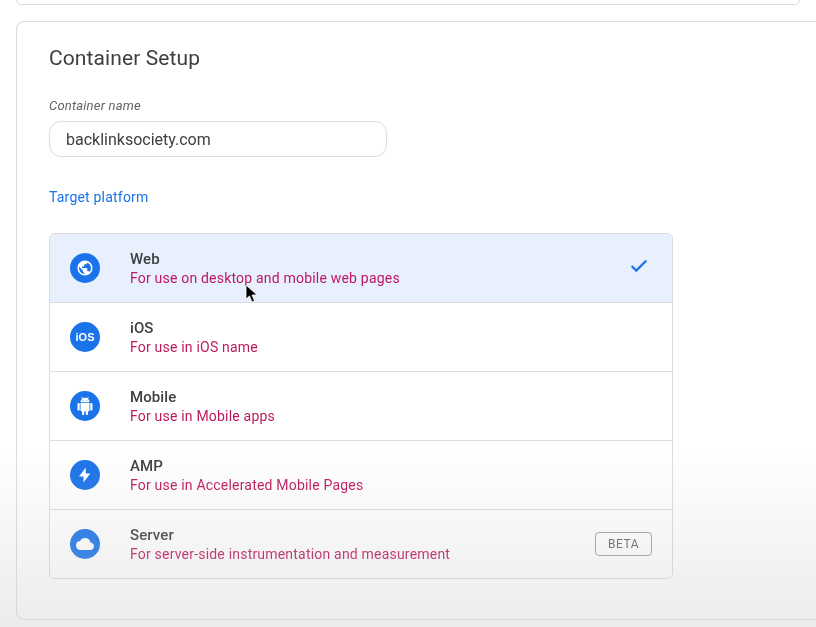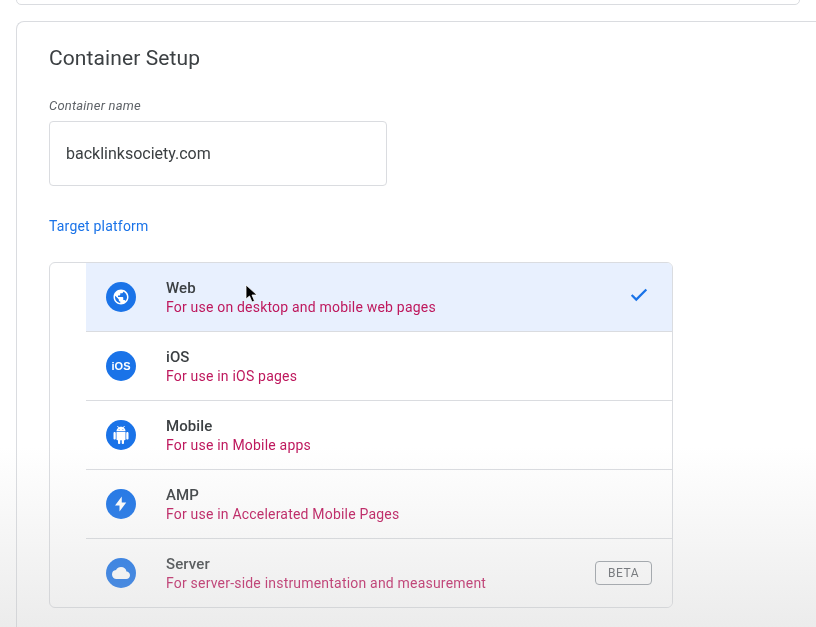--- a/index.html
+++ b/index.html
@@ -37,42 +37,41 @@
     }
     .field-label {
       font-size: 13px;
       color: #5f6368;
       margin-bottom: 8px;
       letter-spacing: 0.2px;
       font-style: italic;
     }
     .text-input {
       width: 338px;
-      height: 65px;
-      border: 1px solid #dadce0;
-      border-radius: 4px;
+      height: 36px;
+      border: 1px solid #dadce0;
+      border-radius: 12px;
       font-size: 16px;
       padding: 0 16px;
       color: #3c4043;
       outline: none;
       font-family: inherit;
     }
     .section-label {
       font-size: 14px;
       color: #1a73e8;
       margin-top: 32px;
       margin-bottom: 28px;
       letter-spacing: 0.2px;
     }
     .platform-list {
       border: 1px solid #dadce0;
       border-radius: 6px;
       overflow: hidden;
       width: 624px;
-      padding-left: 36px;
     }
     .platform-item {
       display: flex;
       align-items: center;
       padding: 16px 20px;
       border-bottom: 1px solid #dadce0;
       cursor: pointer;
       position: relative;
       background: #fff;
     }
@@ -167,21 +166,21 @@
     </div>
 
     <div class="platform-item">
       <div class="icon-wrap">
         <svg width="30" height="30" viewBox="0 0 30 30">
             <text x="15" y="19" text-anchor="middle" font-size="11" font-weight="700" fill="#fff" font-family="Arial">iOS</text>
           </svg>
       </div>
       <div class="platform-text">
         <div class="platform-title">iOS</div>
-        <div class="platform-desc">For use in iOS pages</div>
+        <div class="platform-desc">For use in iOS name</div>
       </div>
     </div>
 
     <div class="platform-item">
       <div class="icon-wrap">
         <svg width="18" height="18" viewBox="0 0 24 24">
             <path d="M6 18c0 .55.45 1 1 1h1v3.5c0 .83.67 1.5 1.5 1.5s1.5-.67 1.5-1.5V19h2v3.5c0 .83.67 1.5 1.5 1.5s1.5-.67 1.5-1.5V19h1c.55 0 1-.45 1-1V8H6v10zM3.5 8C2.67 8 2 8.67 2 9.5v7c0 .83.67 1.5 1.5 1.5S5 17.33 5 16.5v-7C5 8.67 4.33 8 3.5 8zm17 0c-.83 0-1.5.67-1.5 1.5v7c0 .83.67 1.5 1.5 1.5s1.5-.67 1.5-1.5v-7c0-.83-.67-1.5-1.5-1.5zm-4.97-5.84l1.3-1.3c.2-.2.2-.51 0-.71-.2-.2-.51-.2-.71 0l-1.48 1.48C13.85 1.23 12.95 1 12 1c-.96 0-1.86.23-2.66.63L7.85.15c-.2-.2-.51-.2-.71 0-.2.2-.2.51 0 .71l1.31 1.31C6.97 3.26 6 5.01 6 7h12c0-1.99-.97-3.75-2.47-4.84zM10 5H9V4h1v1zm5 0h-1V4h1v1z"></path>
           </svg>
       </div>
       <div class="platform-text">

